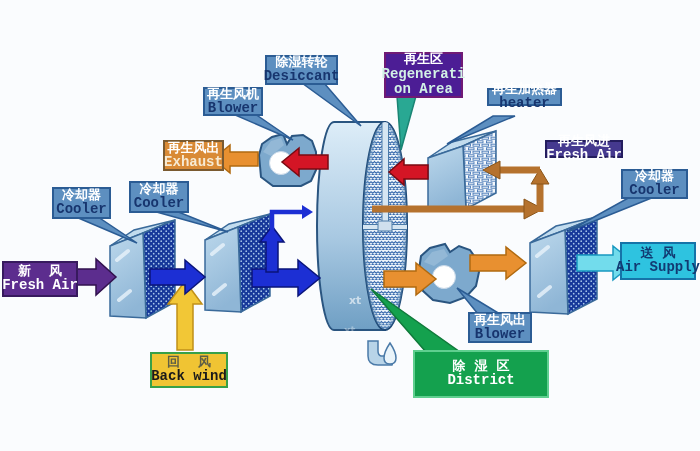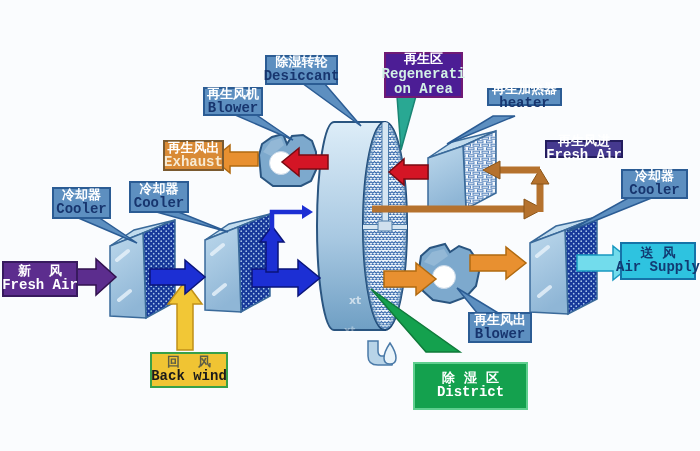--- a/index.html
+++ b/index.html
@@ -213,17 +213,17 @@
     <span class="en">Back wind</span>
   </div>
   <div class="label cyanbox" style="left:620px;top:242px;width:76px;height:38px">
     <span class="zh">送  风</span>
     <span class="en">Air Supply</span>
   </div>
   <div class="label steel" style="left:468px;top:312px;width:64px;height:31px">
     <span class="zh">再生风出</span>
     <span class="en">Blower</span>
   </div>
-  <div class="label greenbox" style="left:413px;top:362px;width:115px;height:48px">
+  <div class="label greenbox" style="left:413px;top:350px;width:136px;height:48px">
     <span class="zh">除  湿  区</span>
     <span class="en">District</span>
   </div>
 </div>
 
 </body></html>

